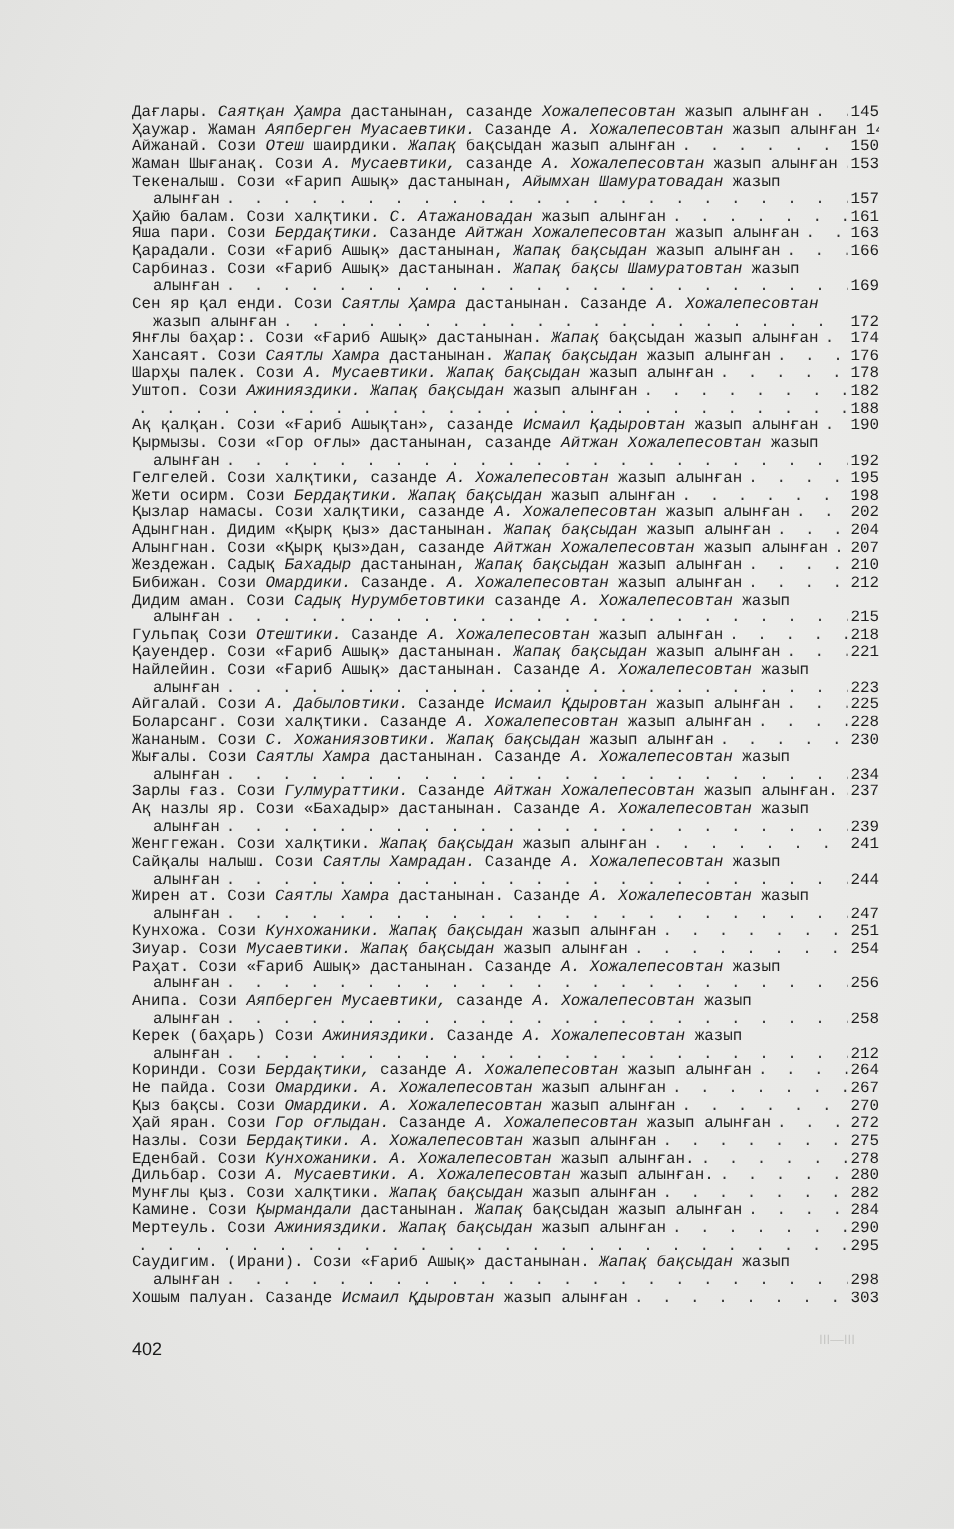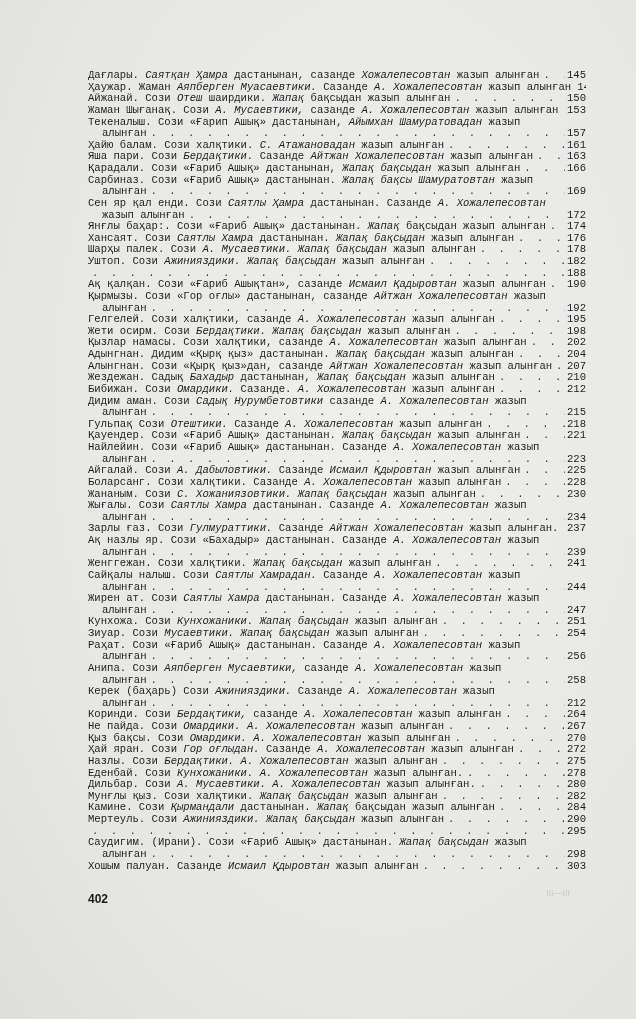--- a/index.html
+++ b/index.html
@@ -26,21 +26,21 @@
   .line .dots::before {
     content: ". . . . . . . . . . . . . . . . . . . . . . . . . . . . . . . . . . . . . . . . . . . . . . . . . . . . . . . . . . . . . . . . . . . . .";
     letter-spacing: 0; word-spacing: 6px;
   }
   .line .pg { flex: 0 0 auto; text-align: center; min-width: 16px; padding-left: 2px; }
   .cont { padding-left: 14px; }
   .it { font-style: italic; }
   .folio {
     position: absolute; left: 88px; top: 892px;
     font-family: "Liberation Sans", "DejaVu Sans", sans-serif;
-    font-weight: bold; font-size: 12px; color: #1a1a1a;
+    font-weight: normal; font-size: 12px; color: #1a1a1a;
   }
   .stamp {
     position: absolute; left: 546px; top: 888px; font-size: 9px; color: #c8c8c6;
     font-family: "Liberation Sans", sans-serif;
   }
 </style>
 </head>
 <body>
 
 <div class="page" id="toc">

